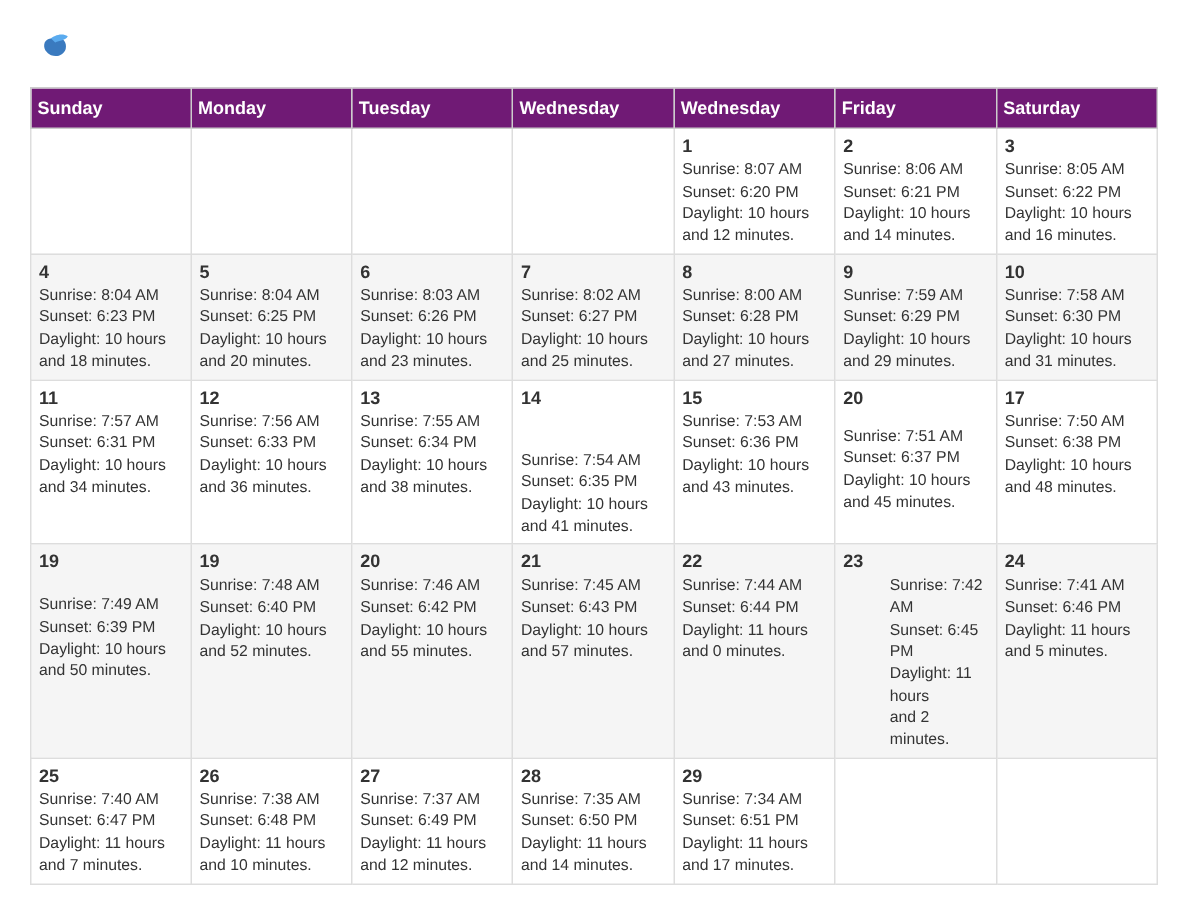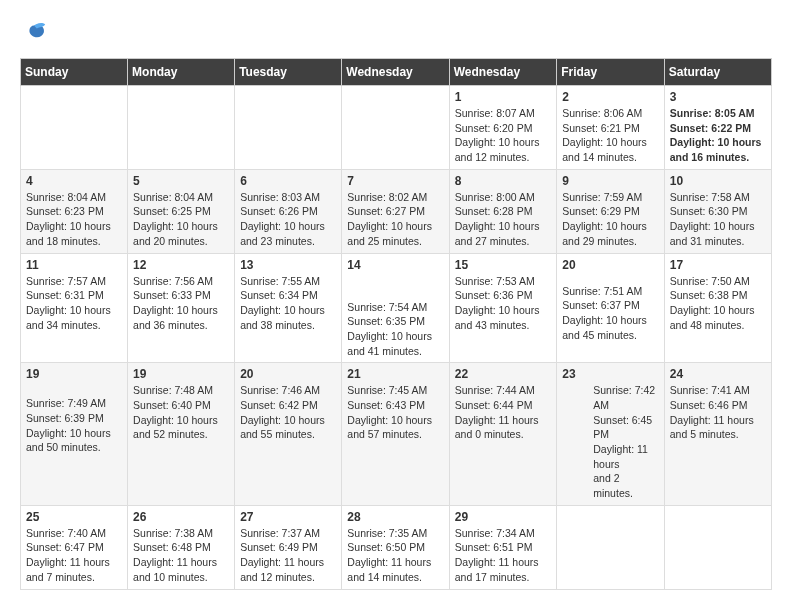--- a/index.html
+++ b/index.html
@@ -45,21 +45,21 @@
     .location-title {
       font-size: 15px;
       color: #333;
     }
     .calendar {
       width: 100%;
       border-collapse: collapse;
       font-size: 11px;
     }
     .calendar thead tr {
-      background-color: #404040;
+      background-color: #701a75;
       color: #fff;
     }
     .calendar thead th {
       padding: 6px 4px;
       text-align: left;
       font-size: 12px;
       font-weight: bold;
       border: 1px solid #ccc;
     }
     .calendar tbody td {
@@ -137,21 +137,21 @@
         </td>
         <td>
           <div class="day-number">2</div>
           <div class="day-info" style="white-space: pre-line;">Sunrise: 8:06 AM
 Sunset: 6:21 PM
 Daylight: 10 hours
 and 14 minutes.</div>
         </td>
         <td>
           <div class="day-number">3</div>
-          <div class="day-info" style="white-space: pre-line; font-weight: bold;">Sunrise: 8:05 AM
+          <div class="day-info" style="white-space: pre-line;">Sunrise: 8:05 AM
 Sunset: 6:22 PM
 Daylight: 10 hours
 and 16 minutes.</div>
         </td>
       </tr>
       <tr>
         <td>
           <div class="day-number">4</div>
           <div class="day-info" style="white-space: pre-line;">Sunrise: 8:04 AM
 Sunset: 6:23 PM

